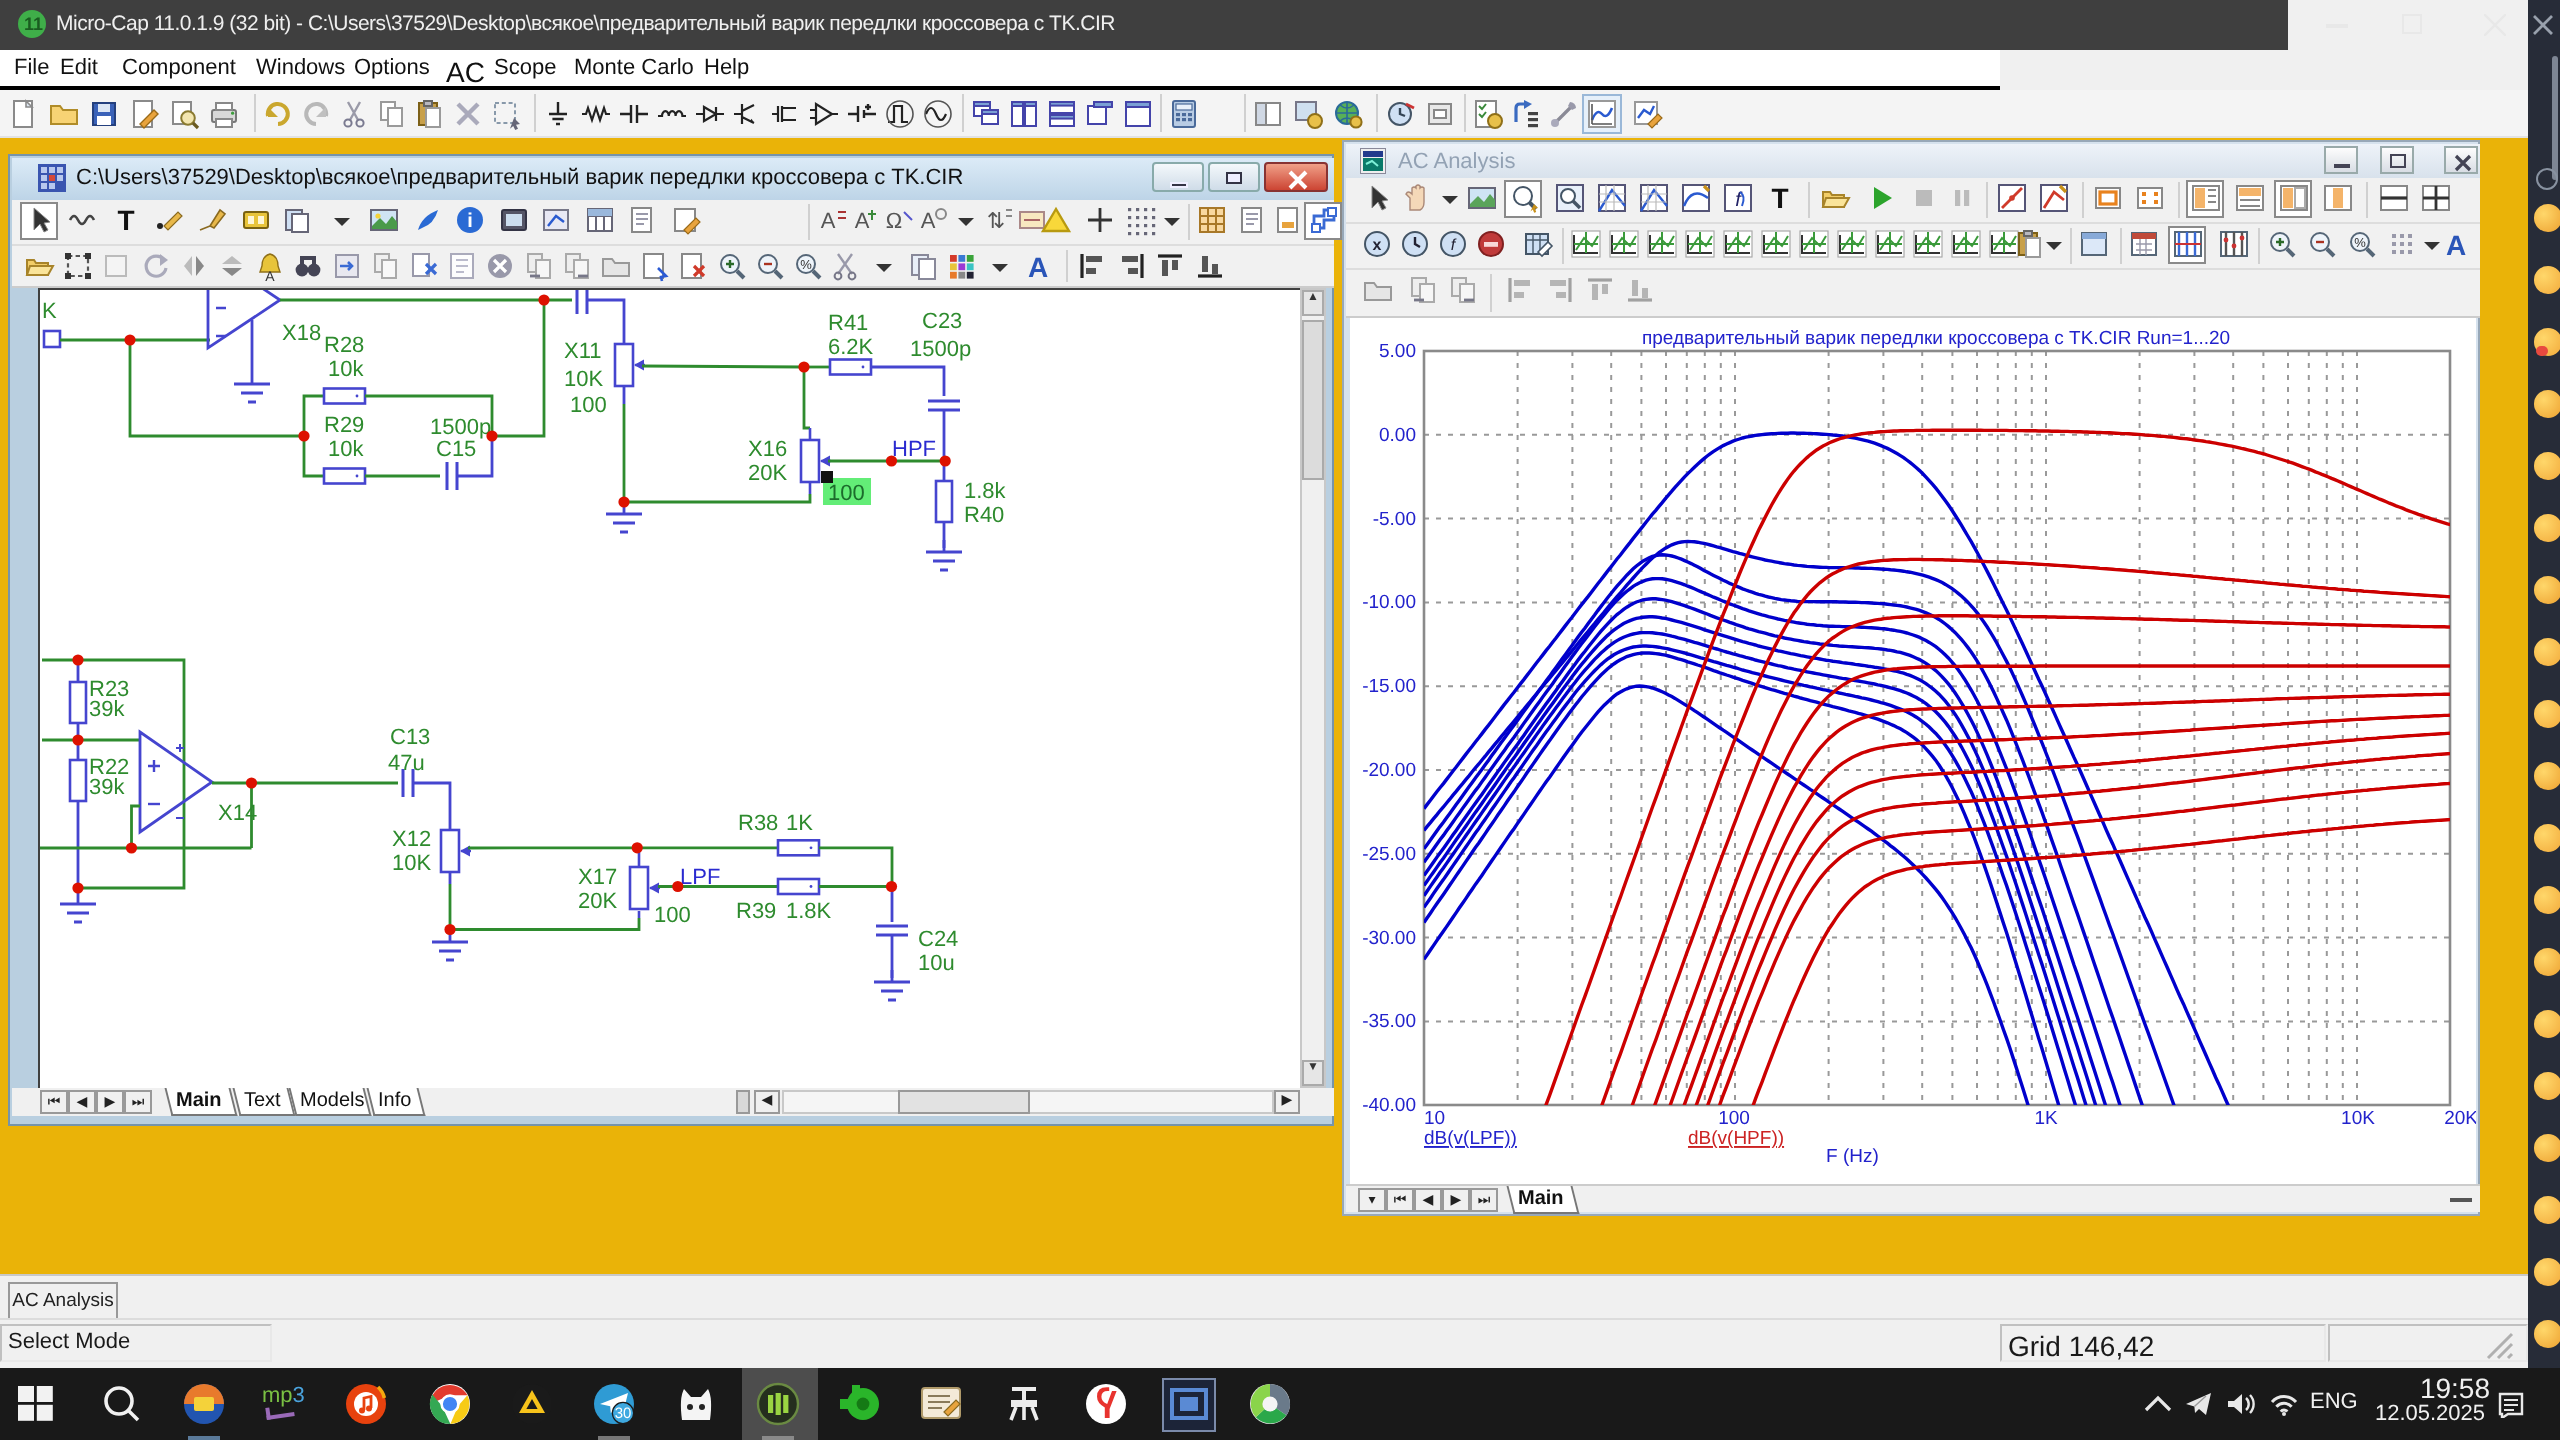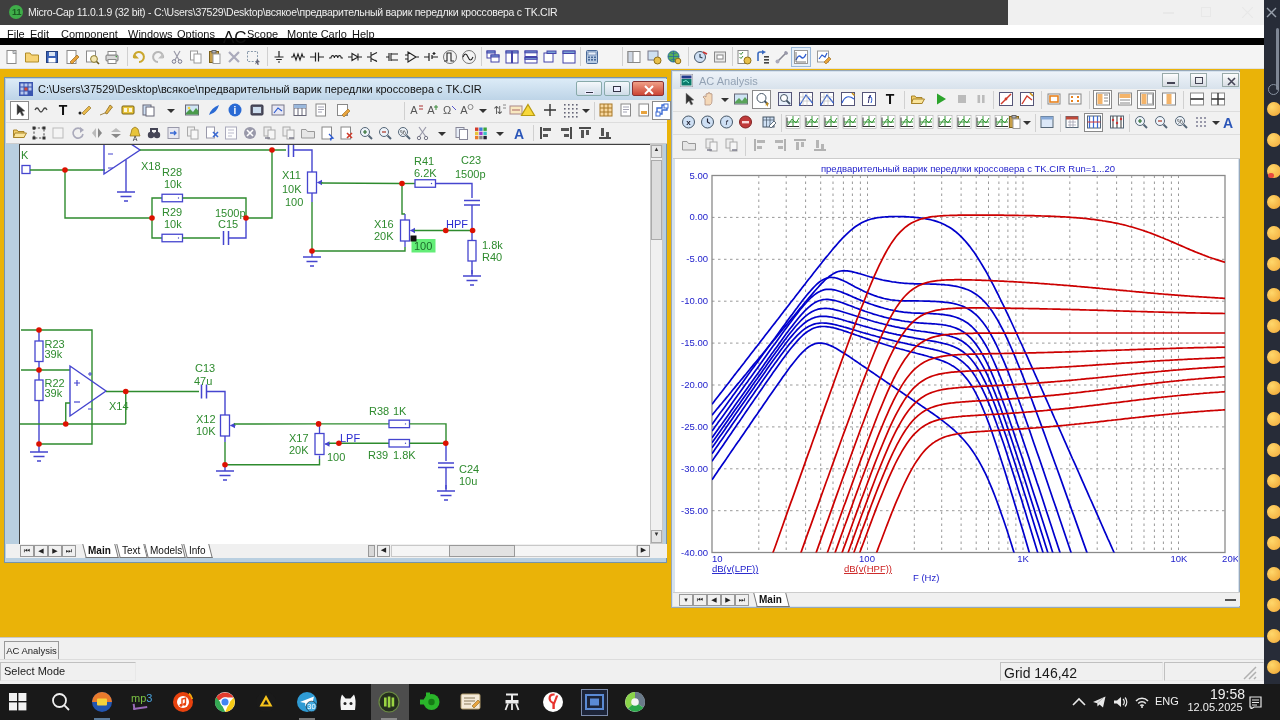--- a/index.html
+++ b/index.html
@@ -2,37 +2,37 @@
 <html><head><meta charset="utf-8"><style>
 *{margin:0;padding:0;box-sizing:border-box}
 html,body{width:1280px;height:720px;overflow:hidden;font-family:"Liberation Sans",sans-serif}
 .abs{position:absolute}
 body{background:#262b36}
 .tb-sep{position:absolute;width:1px;background:#d0d0d0;top:2px;bottom:2px}
 svg text{font-family:"Liberation Sans",sans-serif}
 </style></head><body>
 
 <div class="abs" style="left:0;top:0;width:1264px;height:684px;background:#f0f0f0">
-<div class="abs" style="left:0;top:0;width:1008px;height:25px;background:#3f3f3f">
+<div class="abs" style="left:0;top:0;width:1144px;height:25px;background:#3f3f3f">
 <div class="abs" style="left:9px;top:5px;width:14px;height:14px;border-radius:7px;background:#3fae49"></div>
 <div class="abs" style="left:12px;top:7px;font-size:9px;font-weight:bold;color:#1a5c20">11</div>
 <div class="abs" style="left:28px;top:6px;font-size:10.5px;letter-spacing:-0.25px;color:#efefef;white-space:nowrap">Micro-Cap 11.0.1.9 (32 bit) - C:\Users\37529\Desktop\всякое\предварительный варик передлки кроссовера с TK.CIR</div>
 <div class="abs" style="left:1163px;top:12px;width:11px;height:1.5px;background:#e8e8e8"></div>
 <div class="abs" style="left:1201px;top:7px;width:10px;height:10px;border:1px solid #e8e8e8"></div>
 <svg class="abs" style="left:1242px;top:7px" width="11" height="11">
         <path d="M0,0 L11,11 M11,0 L0,11" stroke="#e8e8e8" stroke-width="1.2"></path>
       </svg>
 </div>
-<div class="abs" style="left:0;top:25px;width:1280px;height:20px;background:#ffffff;border-bottom:7px solid #000000">
+<div class="abs" style="left:0;top:25px;width:1000px;height:20px;background:#ffffff;border-bottom:2px solid #000000">
 <div class="abs" style="left:7px;top:3px;font-size:11px;color:#111">File</div>
 <div class="abs" style="left:30px;top:3px;font-size:11px;color:#111">Edit</div>
 <div class="abs" style="left:61px;top:3px;font-size:11px;color:#111">Component</div>
 <div class="abs" style="left:128px;top:3px;font-size:11px;color:#111">Windows</div>
 <div class="abs" style="left:177px;top:3px;font-size:11px;color:#111">Options</div>
-<div class="abs" style="left:223px;top:3px;font-size:17px;color:#111">AC</div>
+<div class="abs" style="left:223px;top:3px;font-size:14px;color:#111">AC</div>
 <div class="abs" style="left:247px;top:3px;font-size:11px;color:#111">Scope</div>
 <div class="abs" style="left:287px;top:3px;font-size:11px;color:#111">Monte Carlo</div>
 <div class="abs" style="left:352px;top:3px;font-size:11px;color:#111">Help</div>
 </div>
 <div class="abs" style="left:0;top:45px;width:1264px;height:24px;background:#f4f4f4;border-bottom:1px solid #e2e2e2" id="maintb">
 <svg class="abs" style="left:4px;top:4px" width="16" height="16" viewBox="0 0 16 16">
         <rect x="3" y="1.5" width="9" height="13" fill="#fff" stroke="#8a8a8a"></rect>
         <path d="M9,1.5 L12,4.5 L9,4.5 Z" fill="#dce6f0" stroke="#8a8a8a" stroke-width=".8"></path>
       </svg>
       <svg class="abs" style="left:24px;top:4px" width="16" height="16" viewBox="0 0 16 16">

